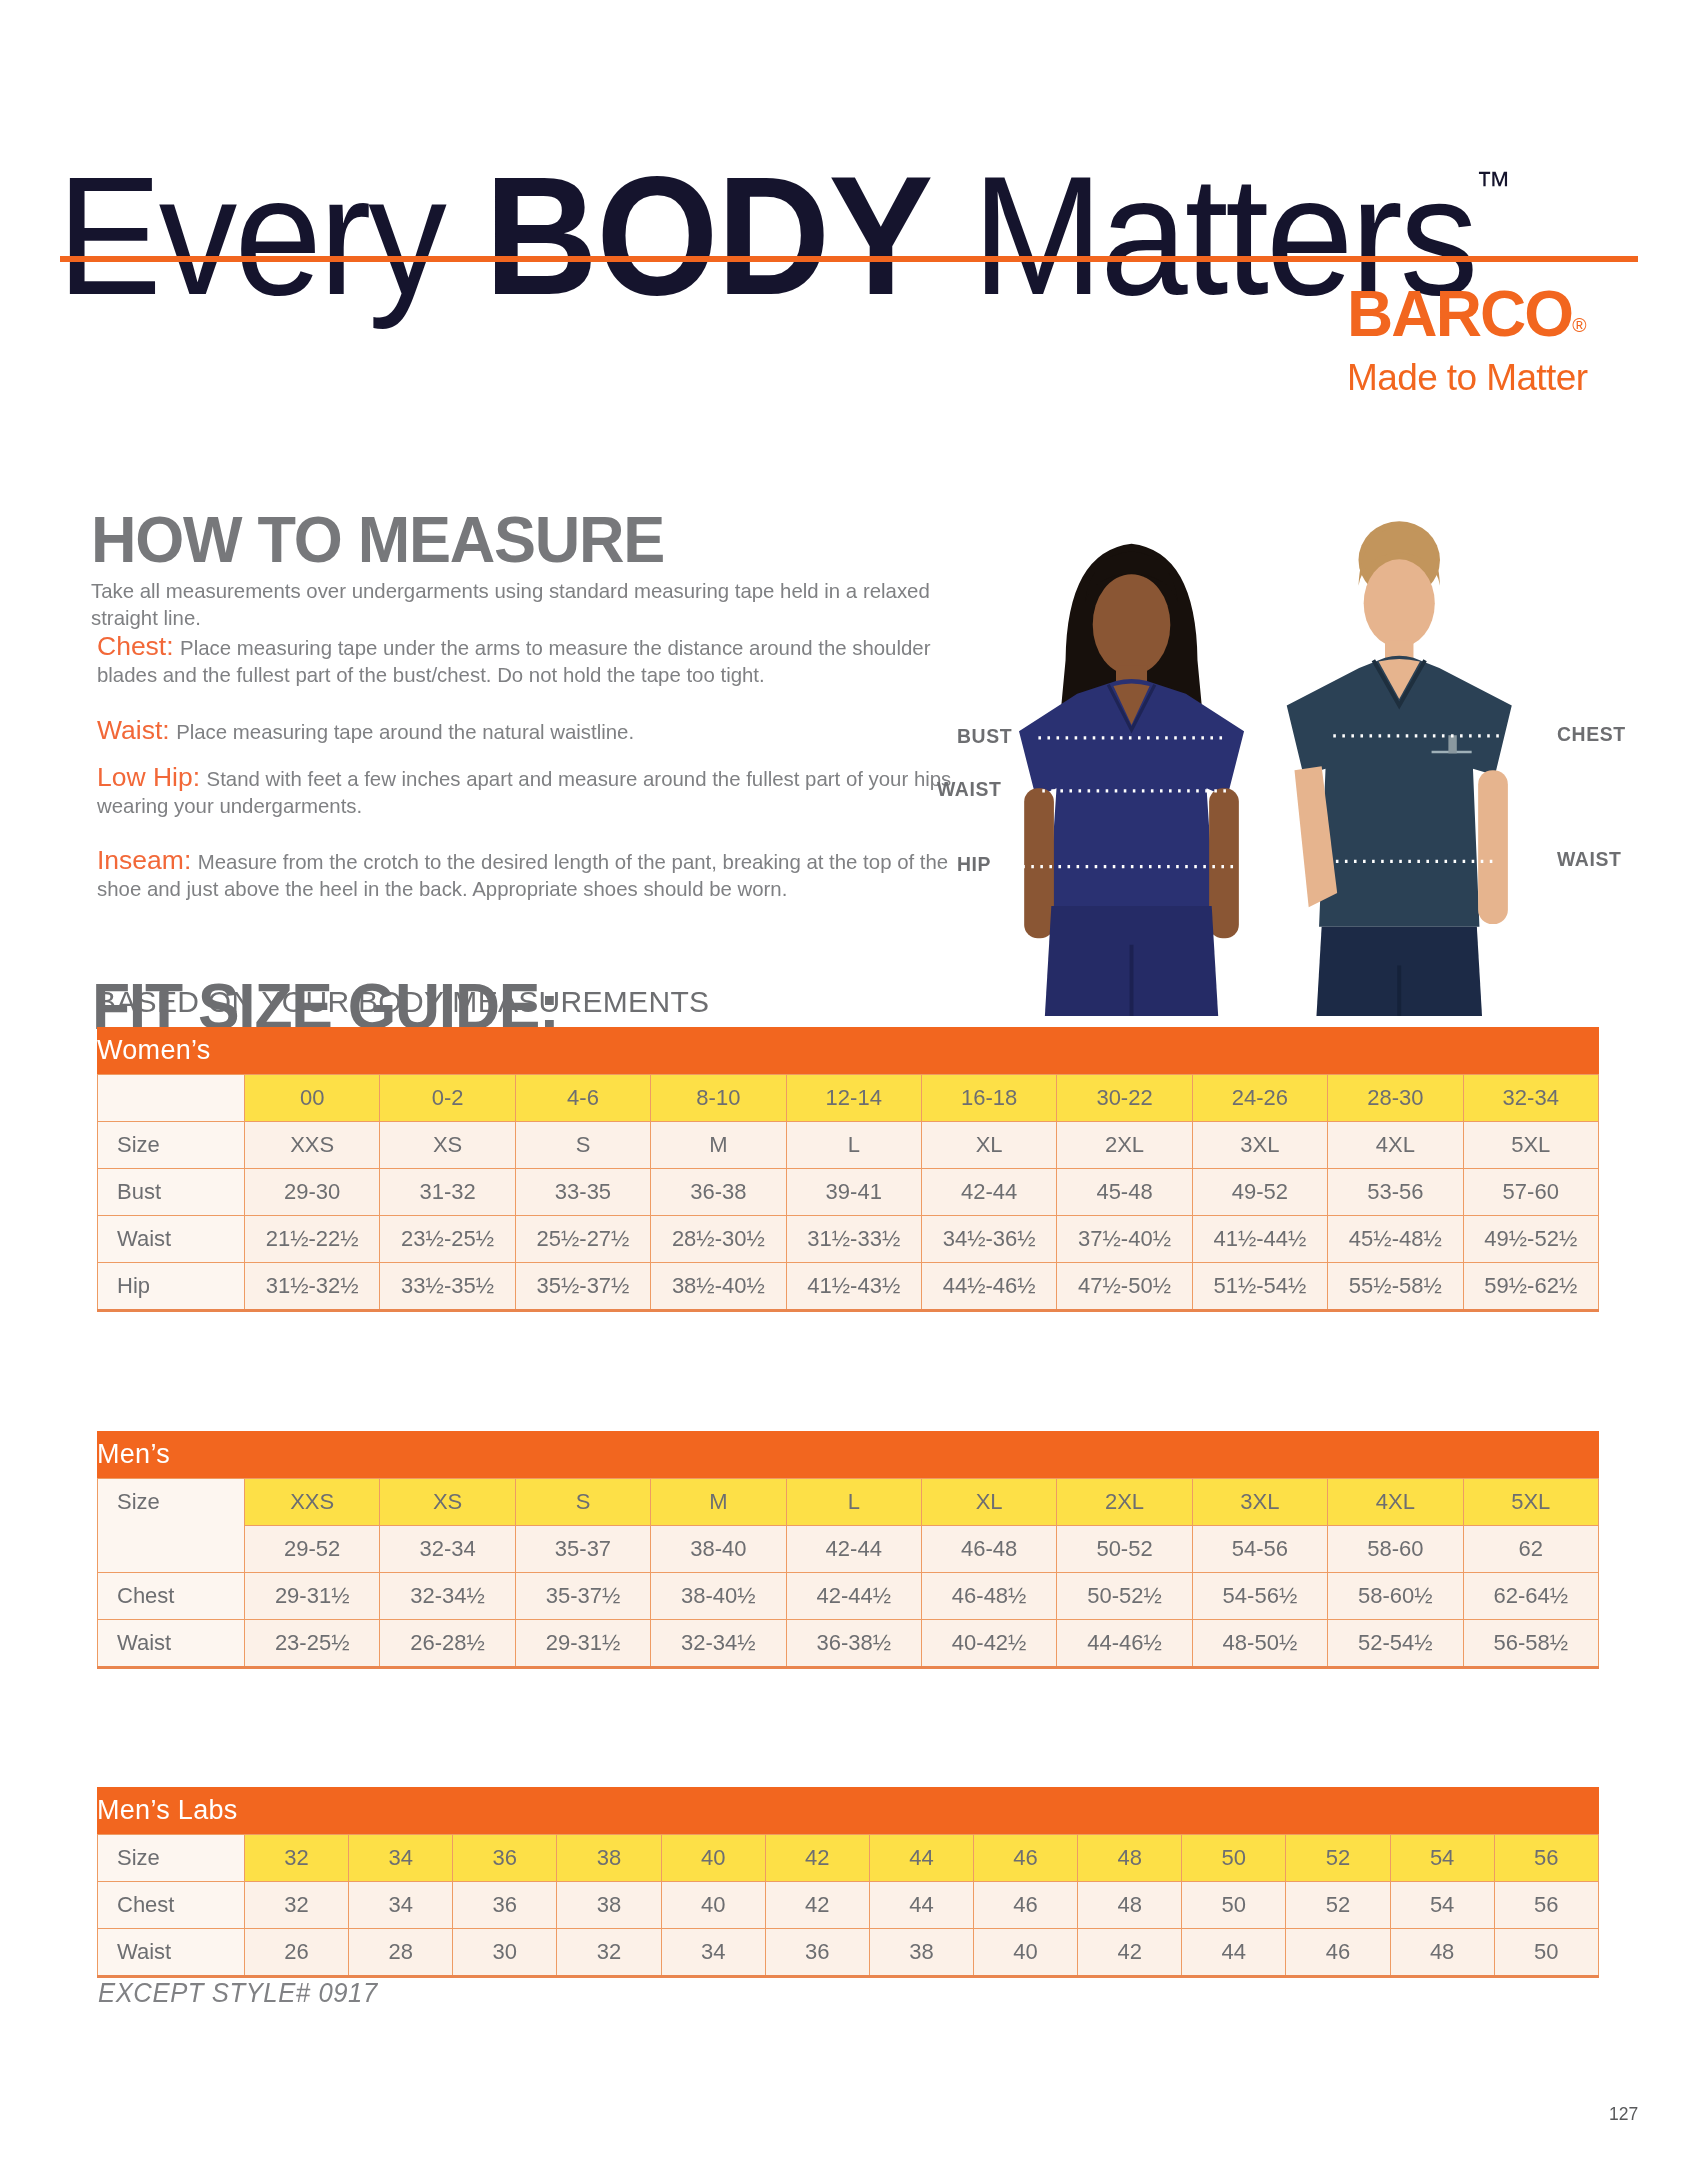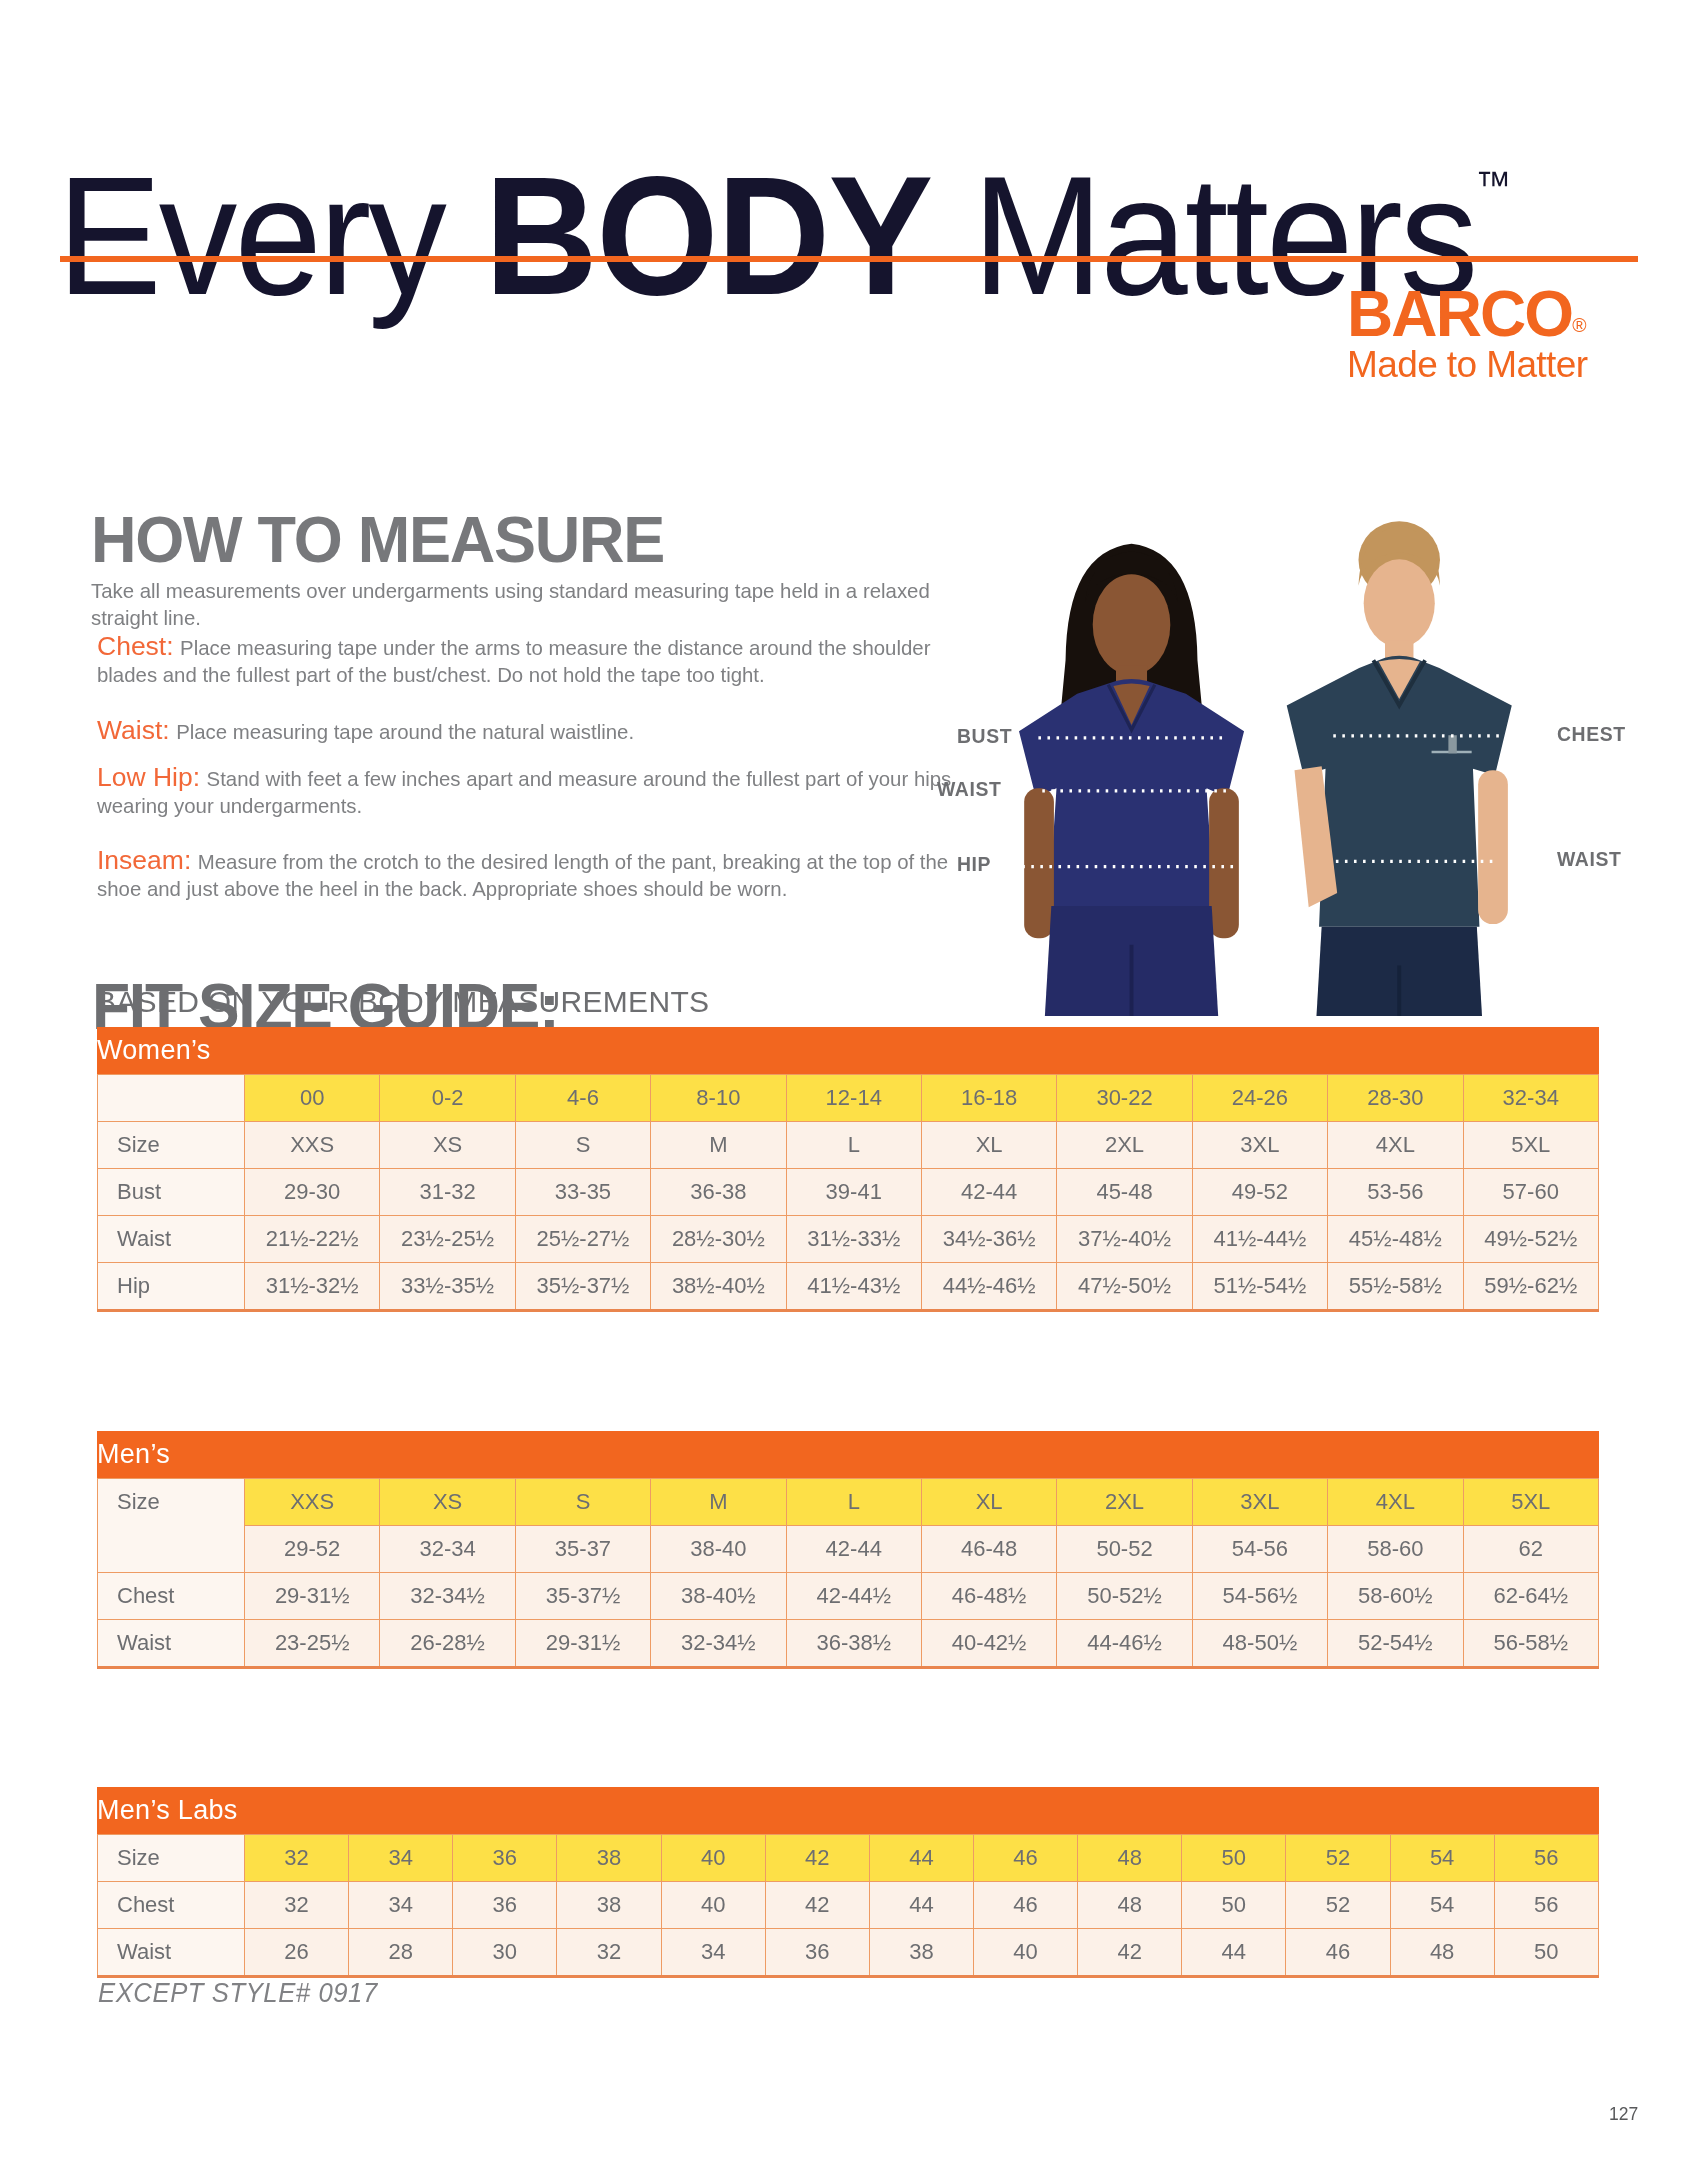--- a/index.html
+++ b/index.html
@@ -10,21 +10,21 @@
   .masthead{position:absolute;left:57px;top:38px;white-space:nowrap;
             font-size:169px;font-weight:400;color:#15142D;letter-spacing:-3.2px;
             transform:scaleX(.93);transform-origin:0 0;line-height:1.0;}
   .masthead .b{font-weight:700;letter-spacing:-1.9px;}
   .masthead .tm{font-size:38px;position:relative;top:-96px;letter-spacing:0;font-weight:400;}
   .rule{position:absolute;left:60px;top:256px;width:1578px;height:5.8px;background:#F2661F;}
 
   .logo{position:absolute;left:1347px;top:282px;width:272px;color:#F2661F;line-height:1;}
   .logo .brand{font-size:64px;font-weight:700;letter-spacing:-1.9px;}
   .logo .reg{font-size:19.4px;font-weight:400;vertical-align:3.9px;letter-spacing:0;}
-  .logo .tagline{font-size:37px;font-weight:400;margin-top:0;letter-spacing:-0.6px;}
+  .logo .tagline{font-size:37px;font-weight:400;margin-top:13px;letter-spacing:-0.6px;}
 
   
   .h-measure{position:absolute;left:91px;top:453px;font-size:65px;font-weight:700;
              color:#77787B;letter-spacing:-1.3px;transform:scaleX(.97);transform-origin:0 0;
              white-space:nowrap;line-height:1;}
   .intro{position:absolute;left:91px;top:558px;width:870px;font-size:20.4px;
          line-height:27px;color:#7F8083;}
   .m-item{position:absolute;left:97px;width:873px;font-size:20.4px;line-height:27px;color:#7F8083;}
   .m-item .term{font-size:26.5px;color:#F26838;margin-right:6.5px;}
   #item-chest{top:613px;}

